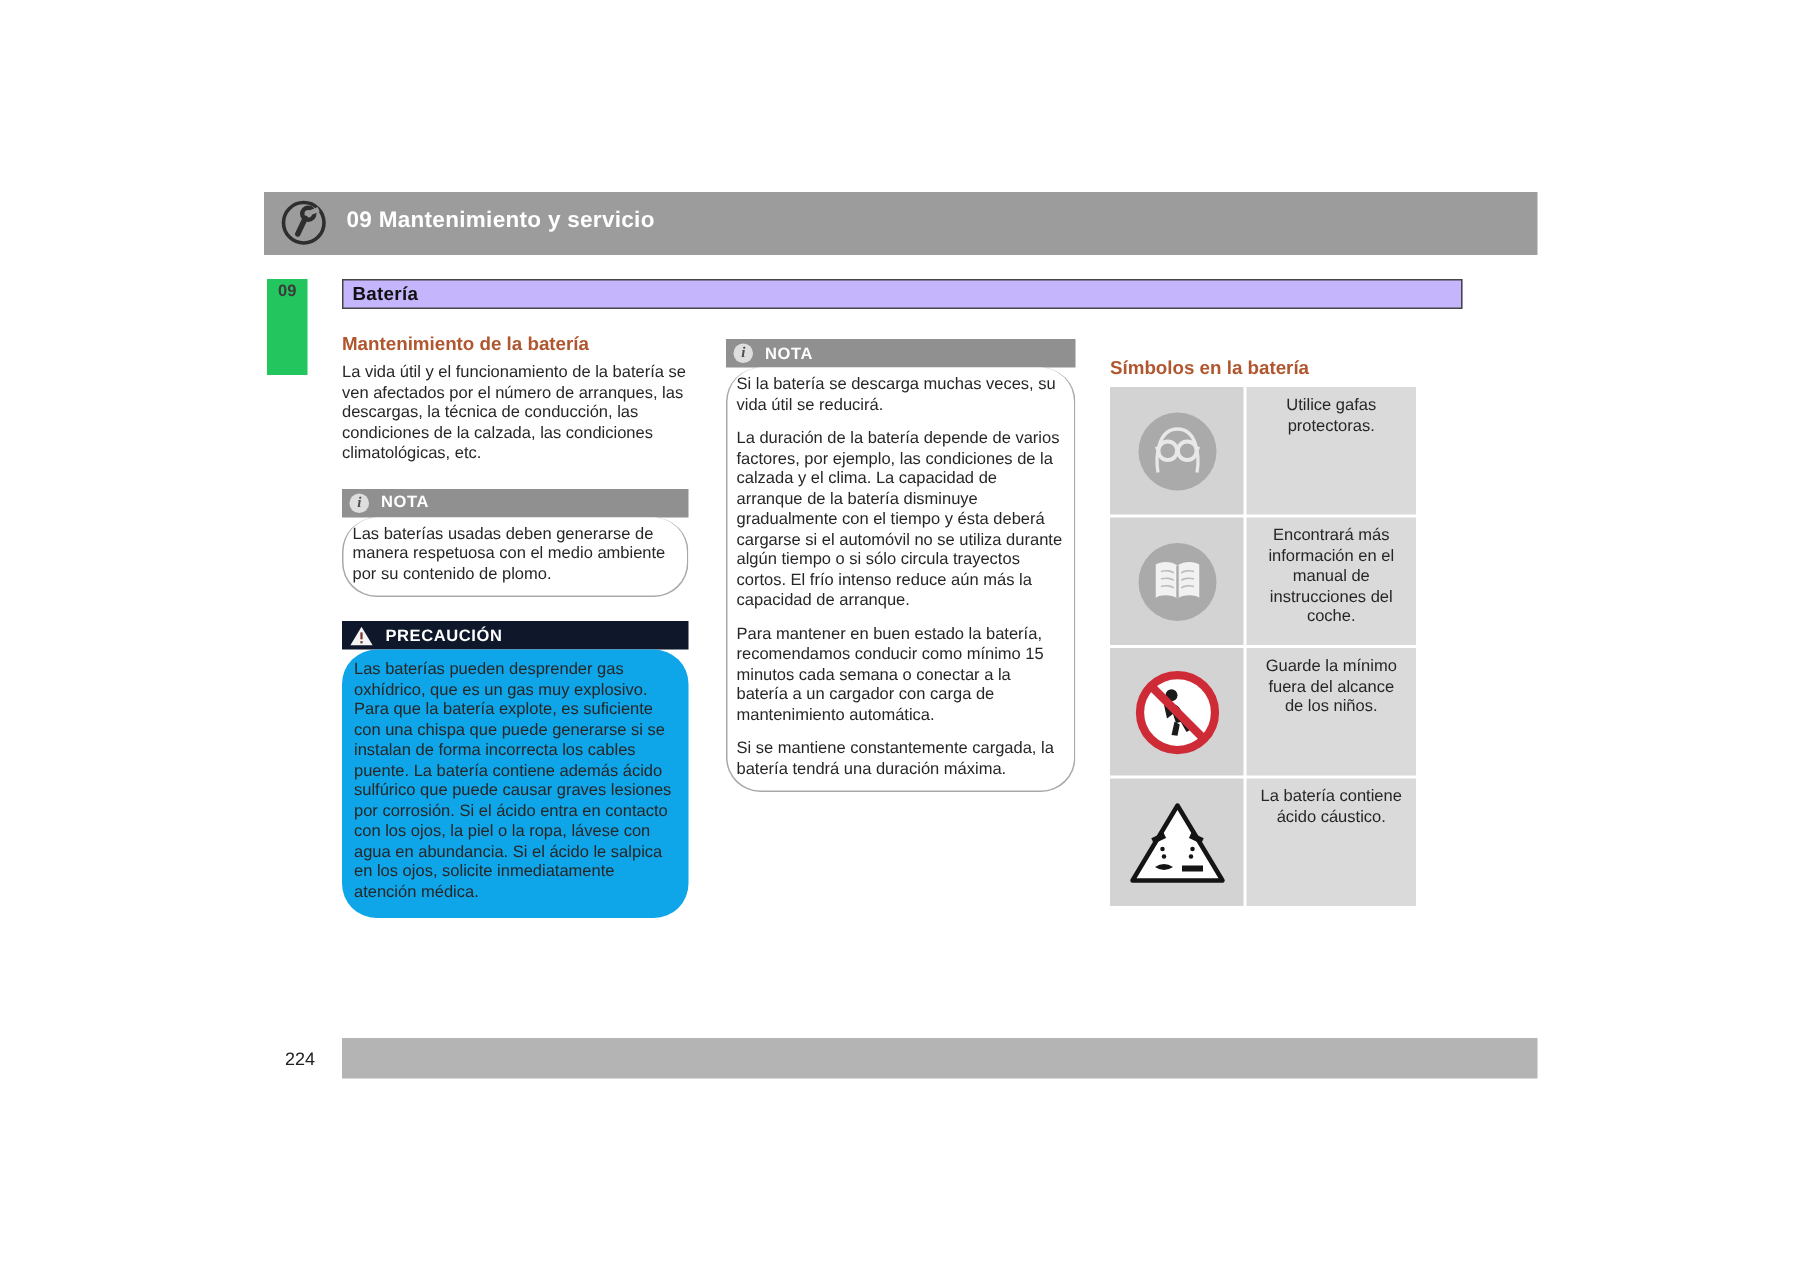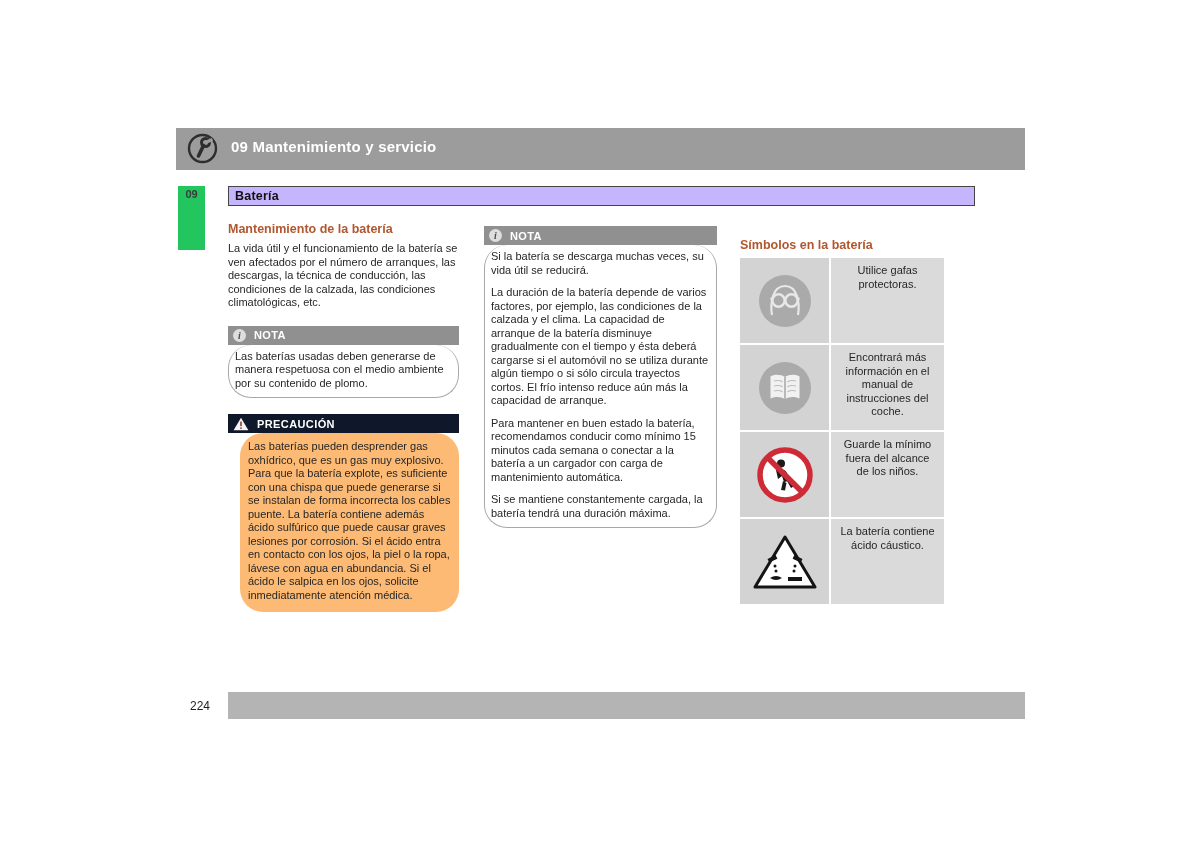--- a/index.html
+++ b/index.html
@@ -35,21 +35,21 @@
   .body-text + .body-text { margin-top:9px; }
 
   
   .notice { margin-top:16px; }
   .notice-header { height:19px; display:flex; align-items:center; padding-left:5px; }
   .notice-header.note { background:#909090; }
   .notice-header.caution { background:#0f172a; }
   .notice-label { color:#fff; font-size:11px; font-weight:bold; letter-spacing:0.4px; margin-left:8px; }
   .notice-body { padding:5px 6px 7px 6px; background:#fff;border-radius:23px; }
   .notice-body.bordered { border:1px solid #a8a8a8; border-top:none; }
-  .notice-body.pink { background:#fdba74; border:none; padding:7px 8px 10px 8px;margin-left:12px; }
+  .notice-body.pink { background:#0ea5e9; border:none; padding:7px 8px 10px 8px; }
 
   .info-icon {
     width:13px; height:13px; border-radius:50%; background:#dedede; color:#4d4d4d;
     display:inline-flex; align-items:center; justify-content:center;
     font-family:"Liberation Serif","DejaVu Serif",serif; font-style:italic; font-weight:bold;
     font-size:10px; flex:0 0 13px;
   }
 
   
   .symbol-row { display:flex; margin-bottom:2px; }

